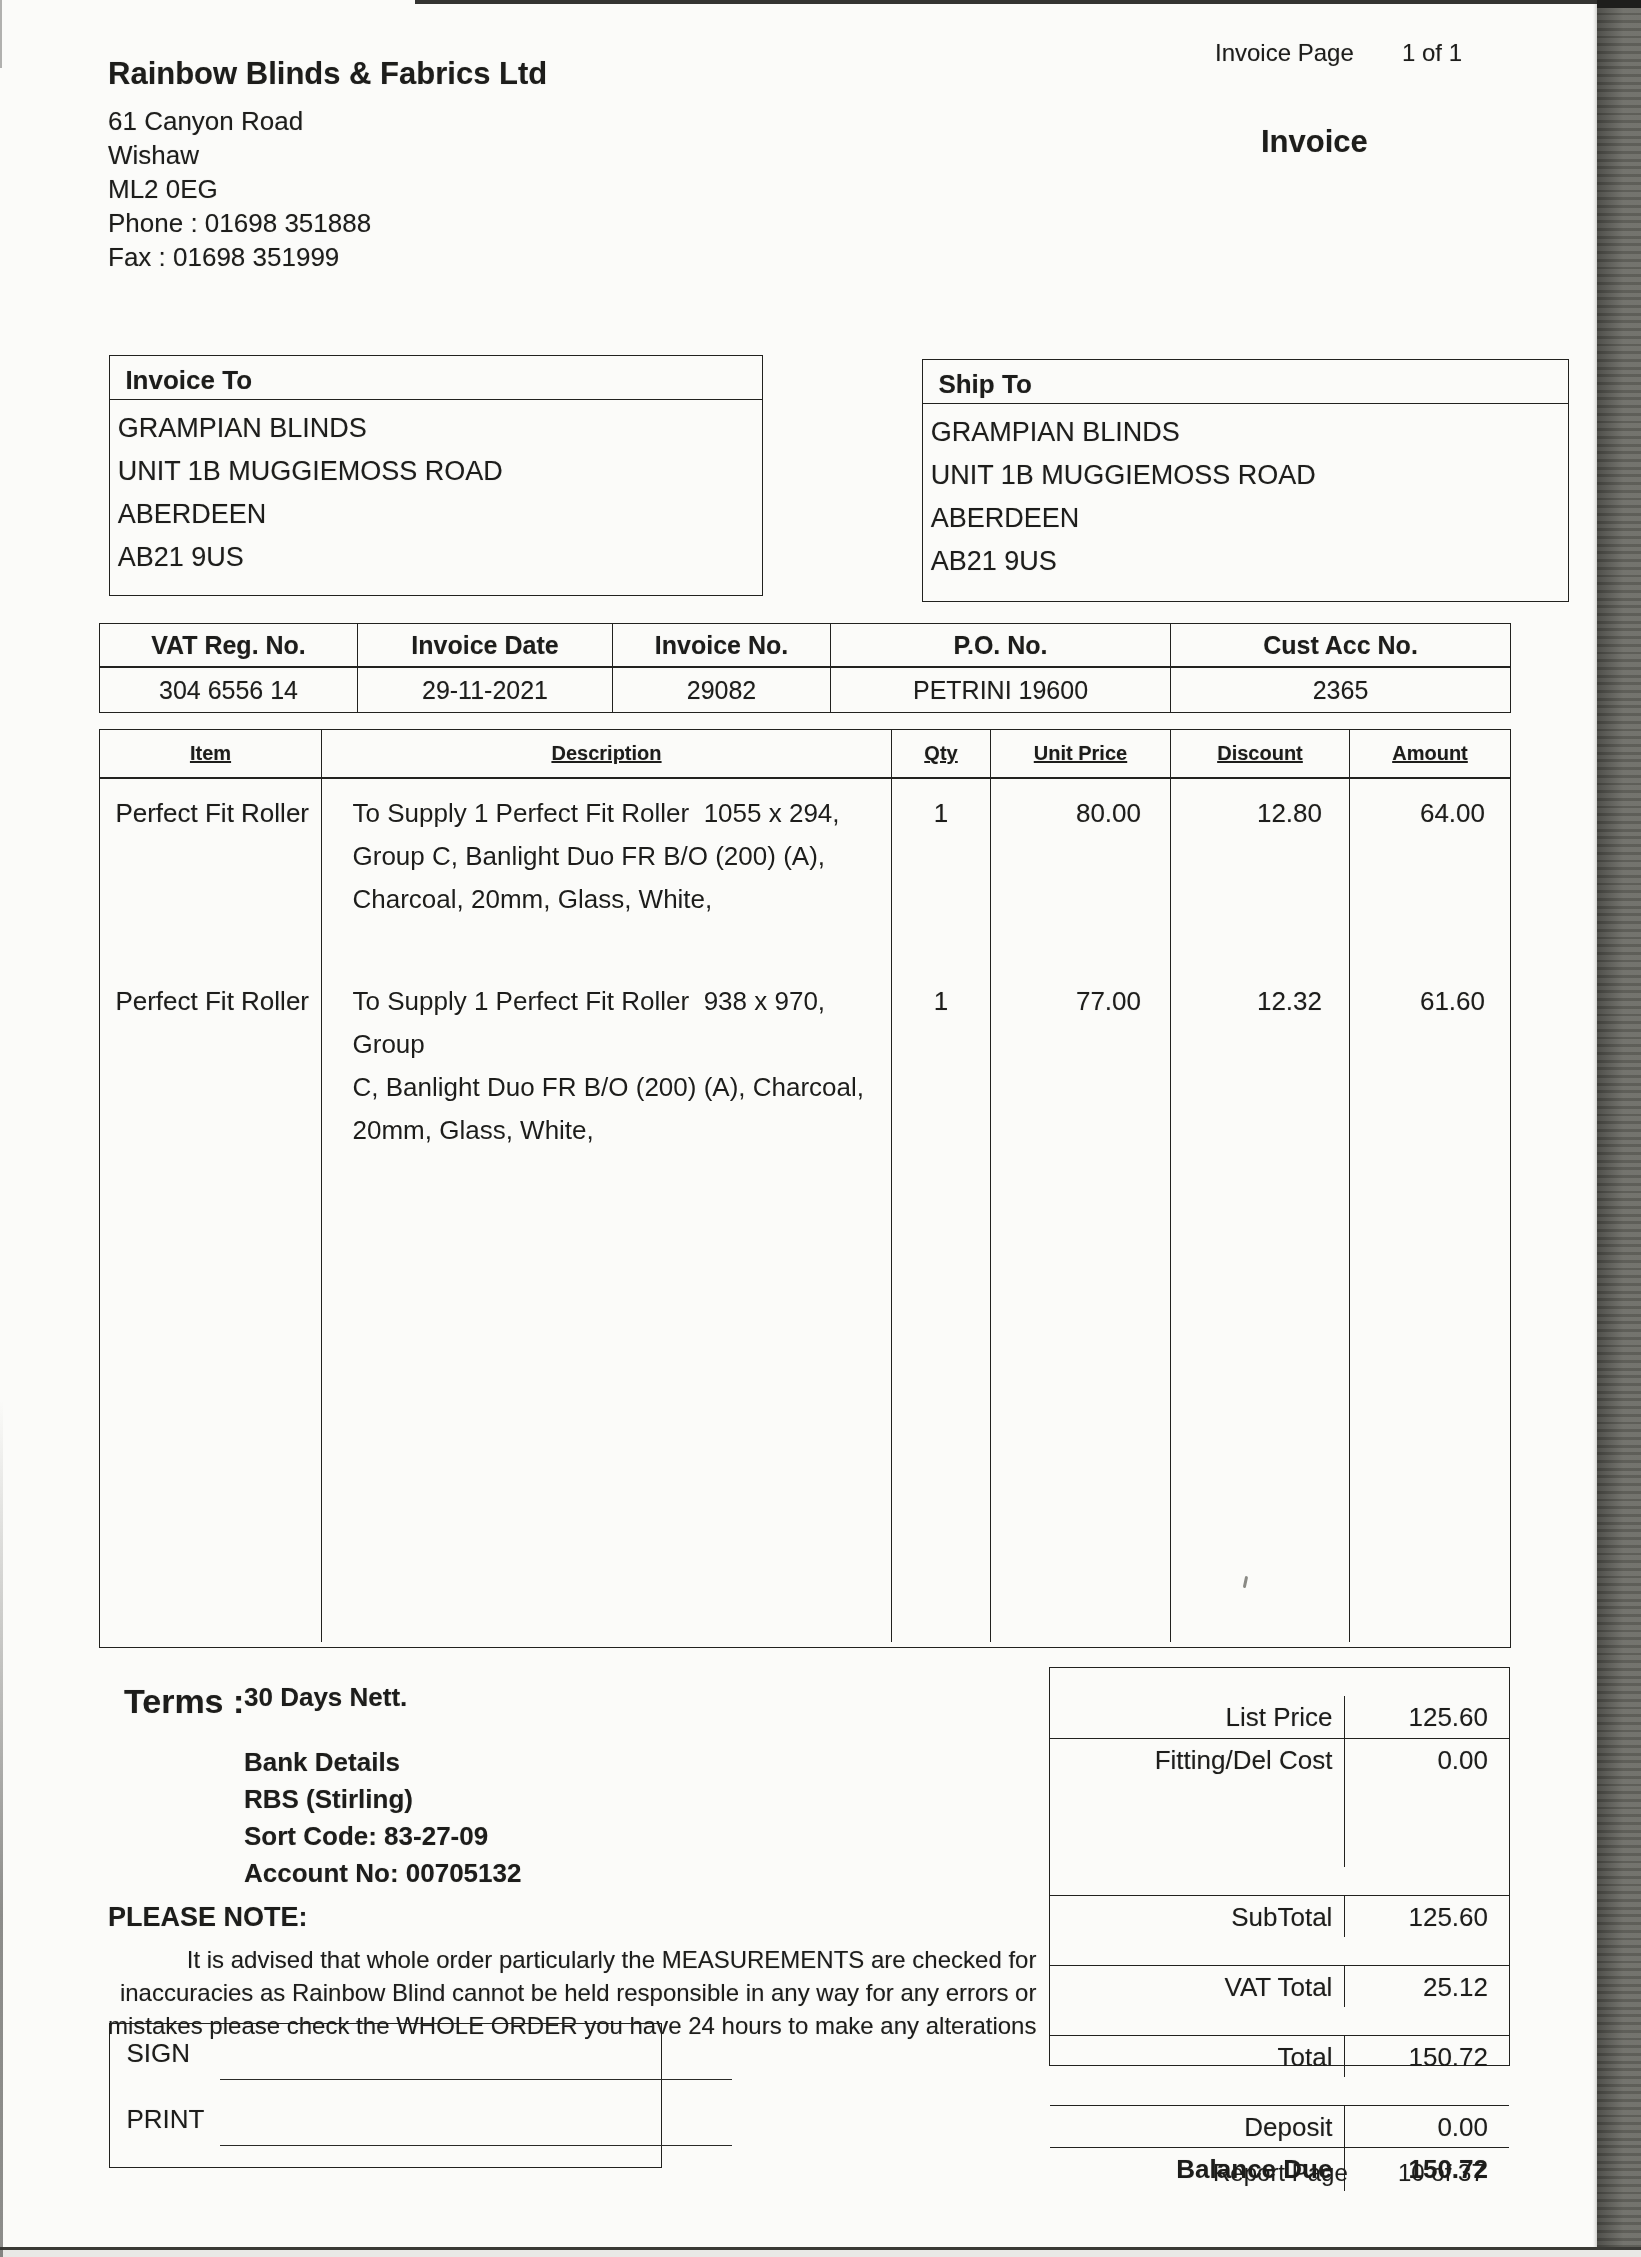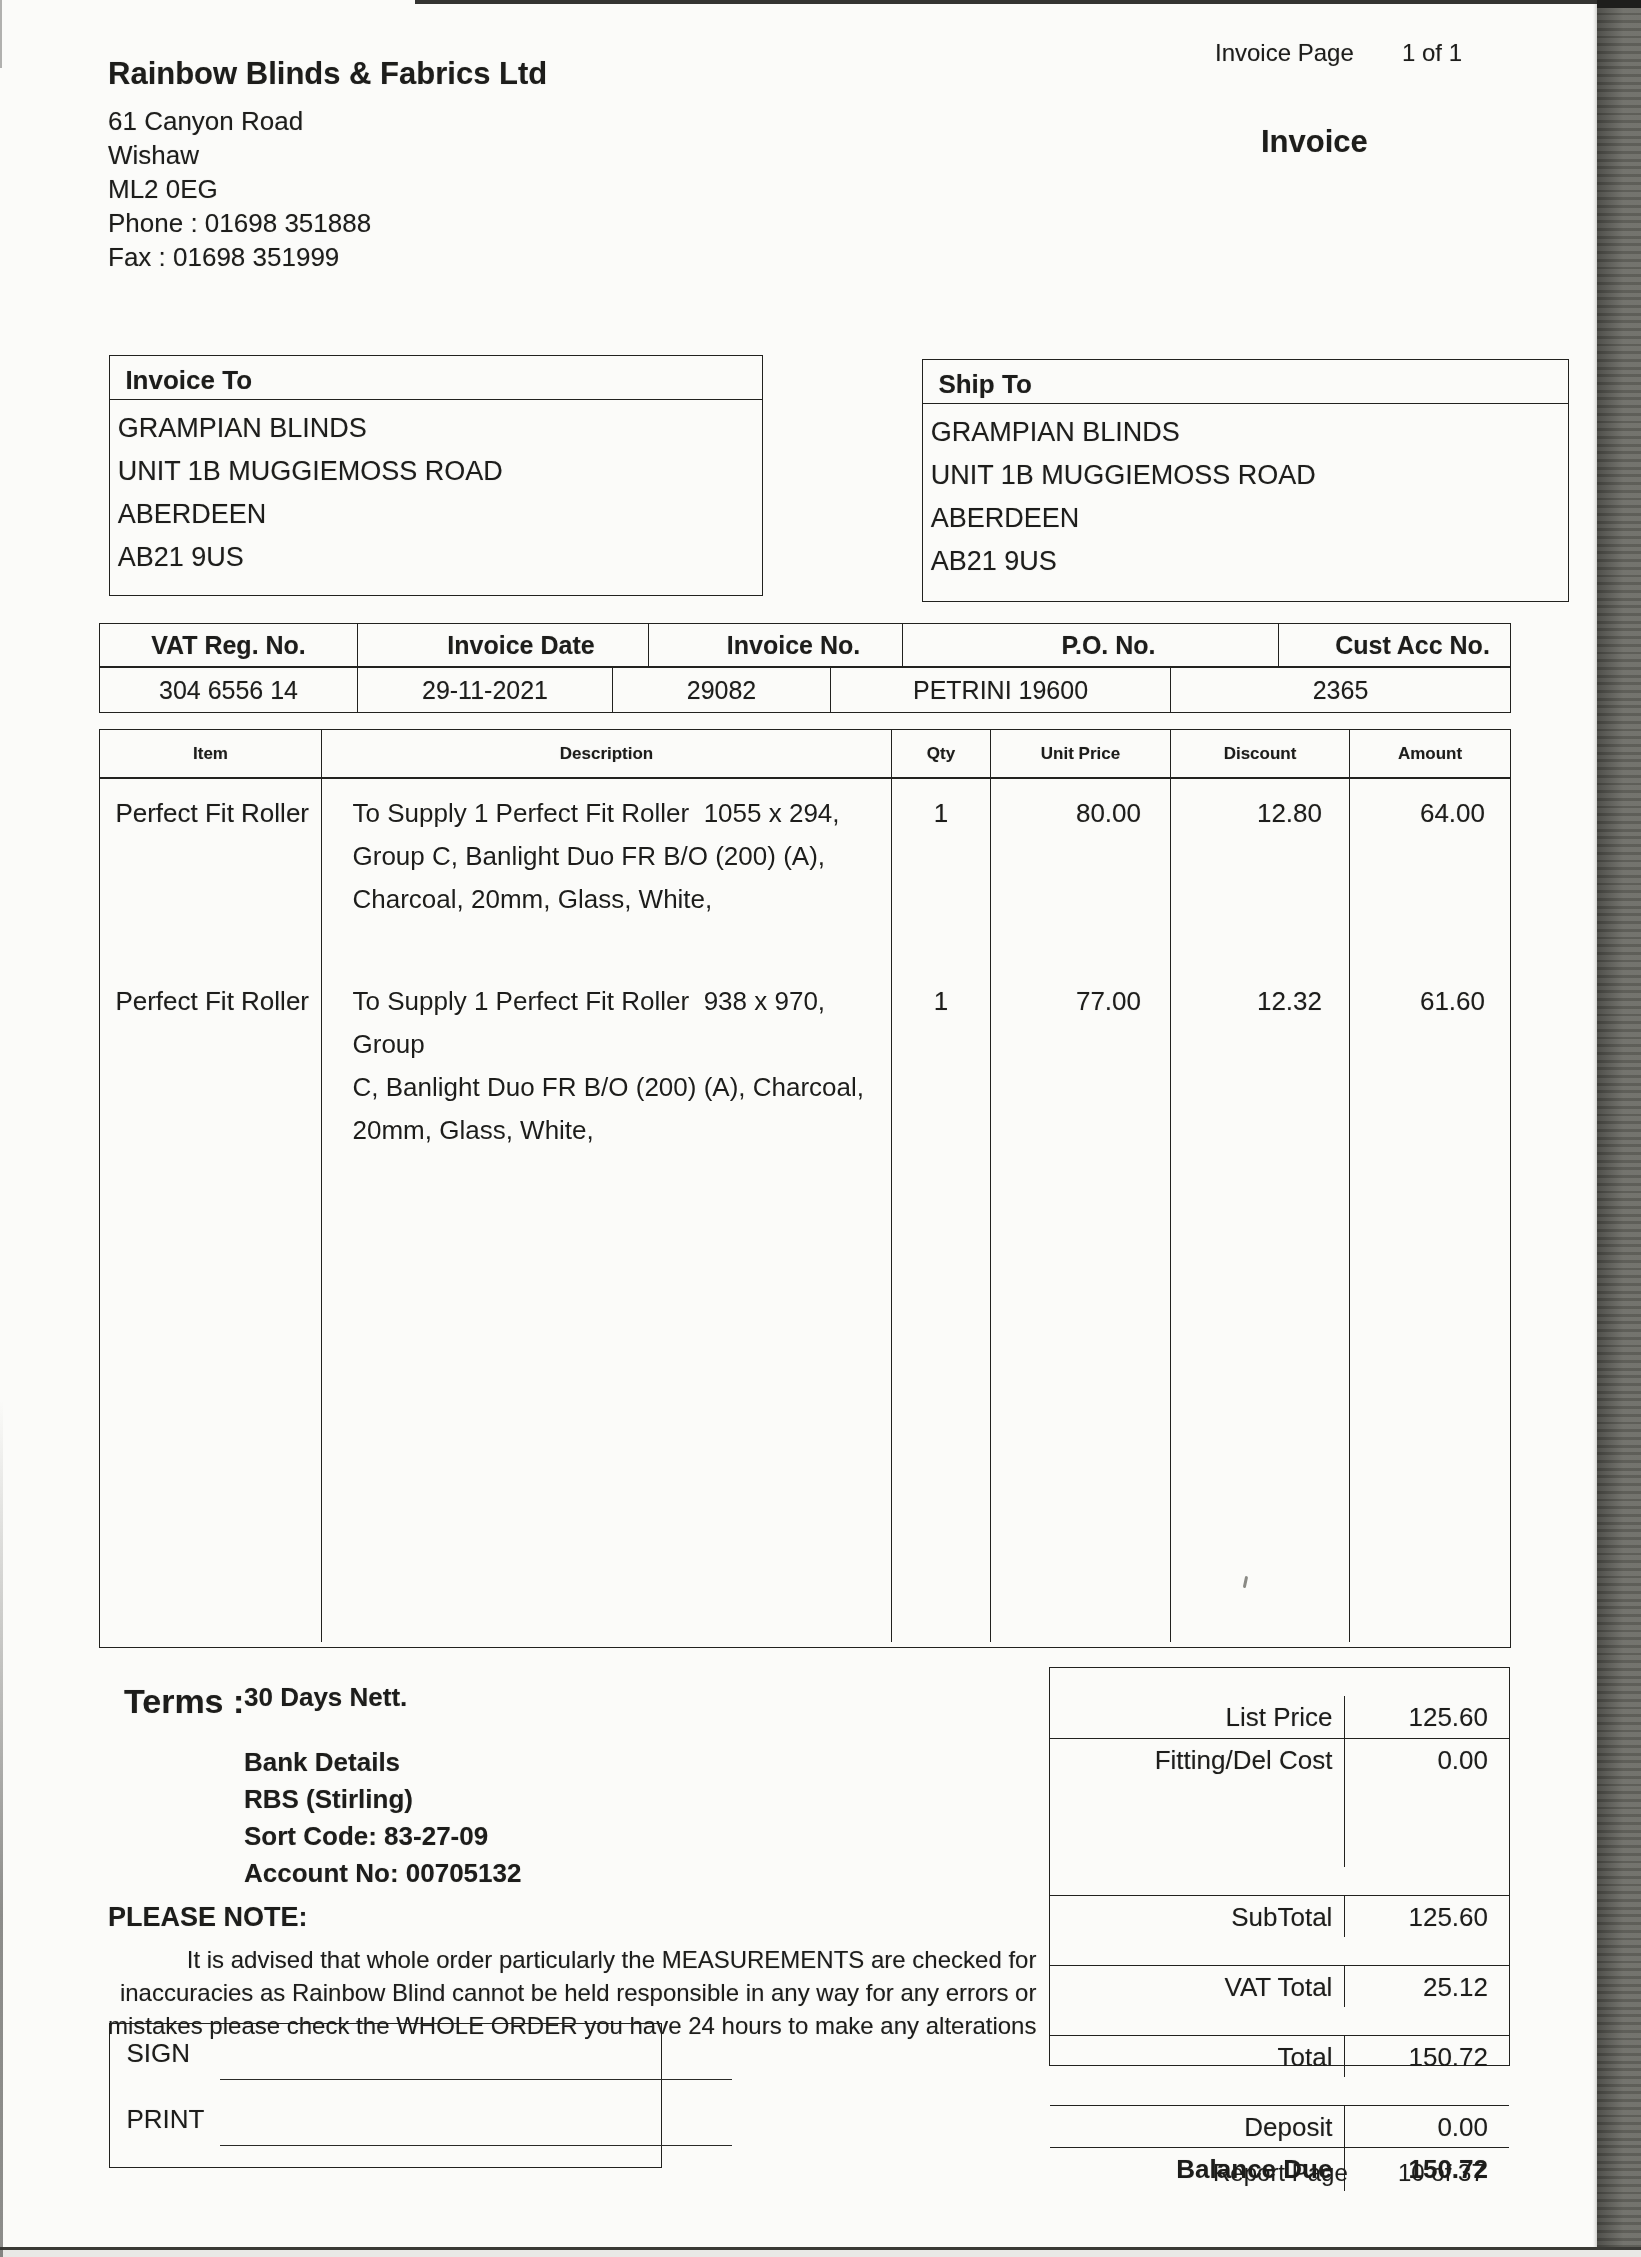--- a/index.html
+++ b/index.html
@@ -24,33 +24,33 @@
   .addr-box{border:1.9px solid #22221f;background:transparent;}
   .invoice-to-box{left:109px;top:355px;width:654px;height:241px;}
   .ship-to-box{left:922px;top:359px;width:647px;height:243px;}
   .addr-box .box-head{height:44px;border-bottom:1.9px solid #22221f;
     font-weight:bold;font-size:26px;padding:8.7px 0 0 15.4px;}
   .addr-box .box-lines{padding:6.8px 0 0 7.7px;font-size:27px;line-height:43px;}
 
   
   .meta-table{left:99px;top:623px;width:1412px;border:1.9px solid #22221f;}
   .meta-row{display:grid;grid-template-columns:258px 255px 218px 340px 1fr;}
-  .meta-row.head{height:44px;border-bottom:2.9px solid #22221f;gap:36px;}
+  .meta-row.head{height:44px;border-bottom:2.9px solid #22221f;}
   .meta-row.vals{height:44px;}
   .meta-cell{border-right:1.9px solid #22221f;text-align:center;font-size:25px;
     display:flex;align-items:center;justify-content:center;}
   .meta-row .meta-cell:last-child{border-right:none;}
   .meta-row.head .meta-cell{font-weight:bold;}
 
   
   .items-table{left:99px;top:729px;width:1412px;height:919px;border:1.9px solid #22221f;}
   .items-head{display:grid;grid-template-columns:222px 570px 99px 180px 179px 1fr;
     height:49px;border-bottom:2.9px solid #22221f;}
-  .items-head .hcell{border-right:1.9px solid #22221f;font-weight:bold;font-size:17px;
-    display:flex;align-items:center;justify-content:center;}
+  .items-head .hcell{border-right:1.9px solid #22221f;font-weight:bold;font-size:20px;
+    display:flex;align-items:center;justify-content:center;text-decoration:underline;}
   .items-head .hcell:last-child{border-right:none;}
   .items-body{display:grid;grid-template-columns:222px 570px 99px 180px 179px 1fr;
     height:863px;}
   .items-col{border-right:1.9px solid #22221f;padding-top:12.6px;font-size:26px;line-height:43px;}
   .items-col:last-child{border-right:none;}
   .blk{height:188px;}
   .col-item .blk{padding-left:15.4px;}
   .col-desc .blk{padding-left:13.5px;padding-right:3.9px;}
   .col-desc .dline{white-space:pre-wrap;margin-left:17px;}
   .col-qty{text-align:center;}

